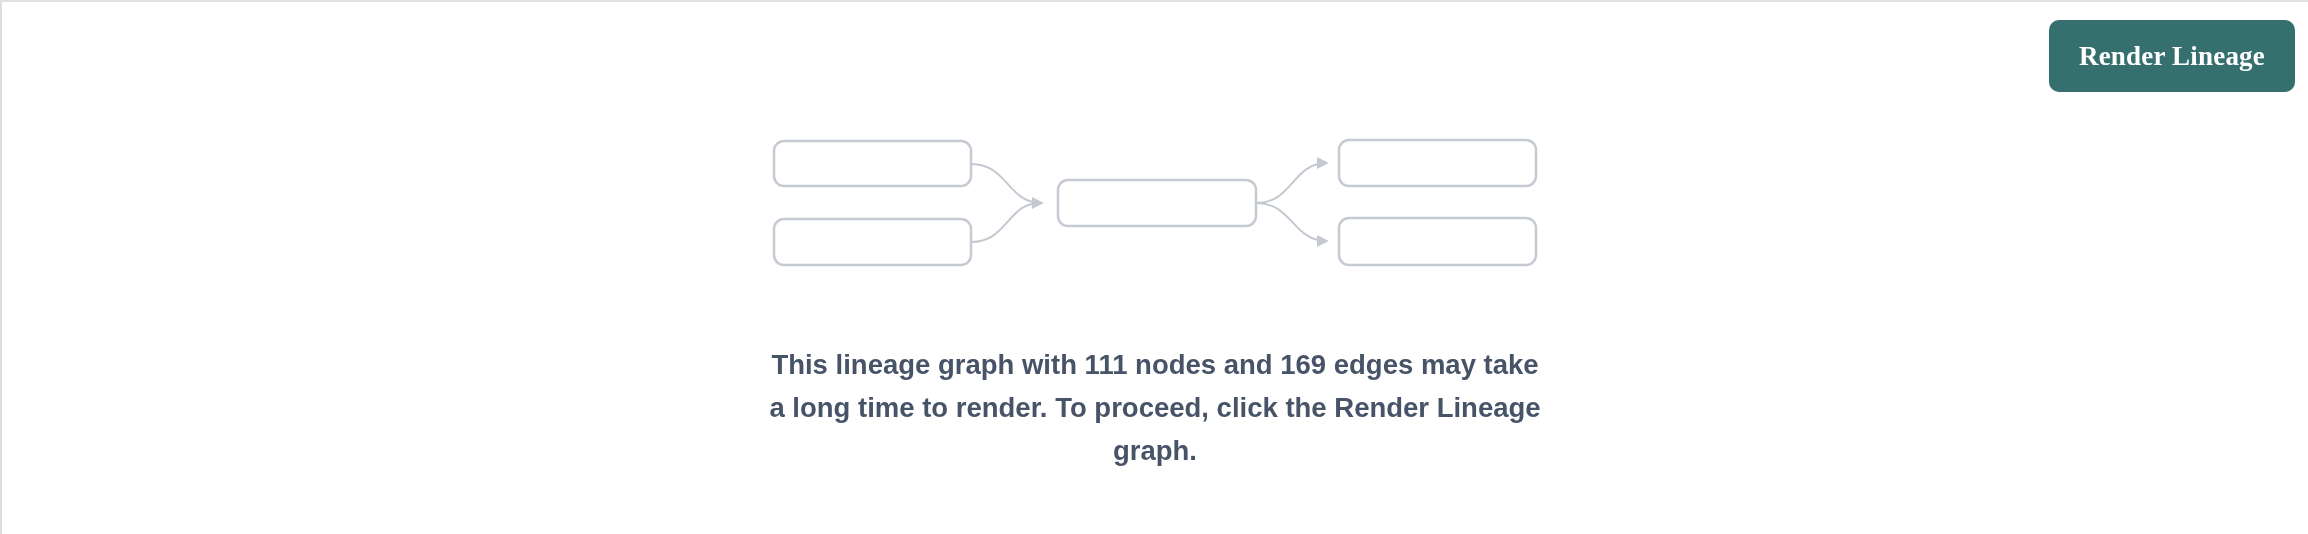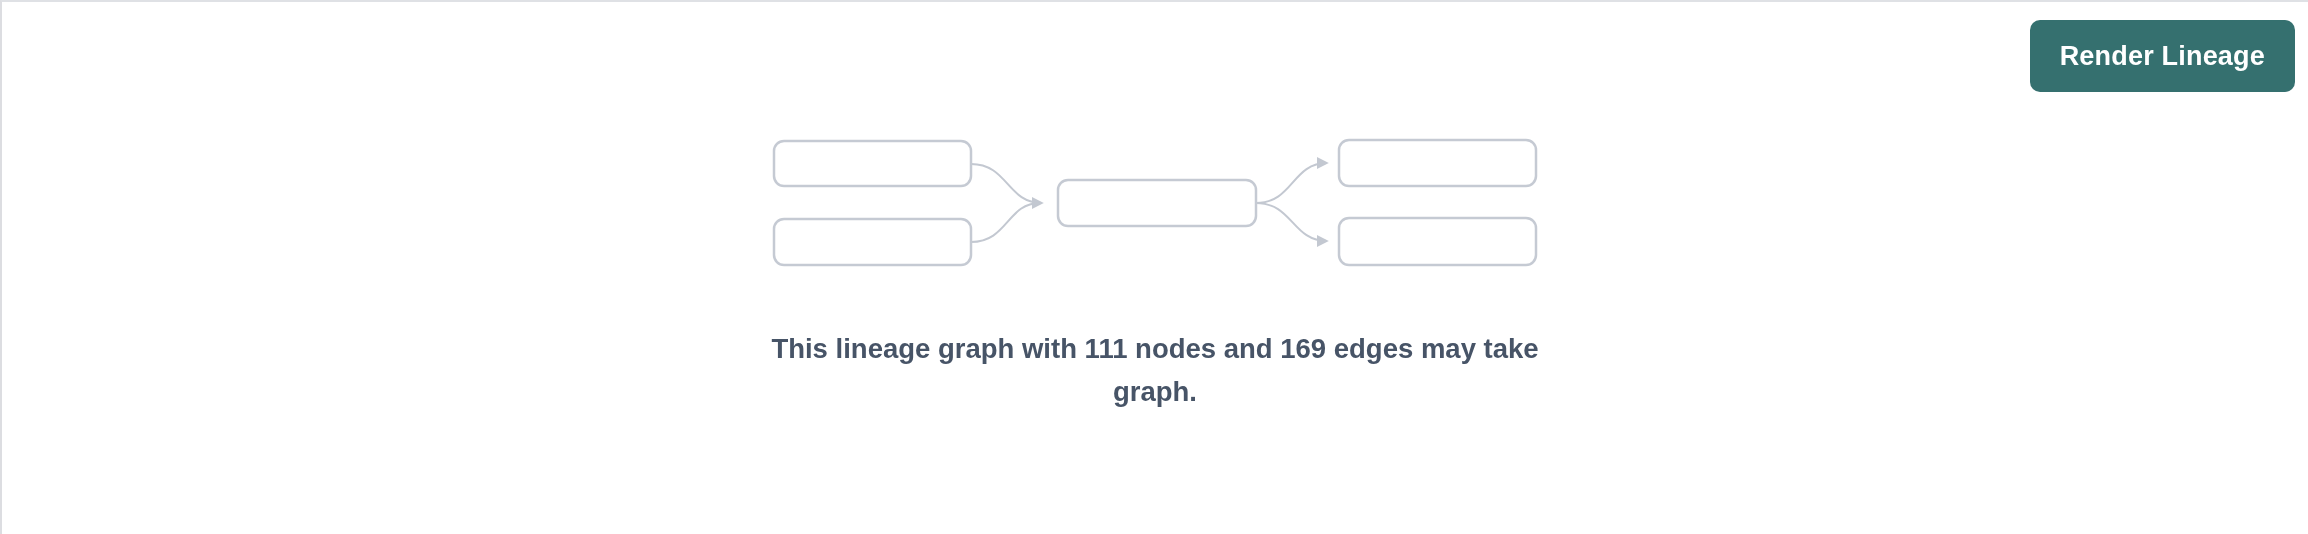--- a/index.html
+++ b/index.html
@@ -24,21 +24,21 @@
     border-left: 2px solid #dcdde1;
   }
   .render-btn {
     position: absolute;
     top: 18px;
     right: 13px;
     height: 72px;
     padding: 4px 30px;
     background: #35706F;
     color: #ffffff;
-    font-family: Liberation Sans, sans-serif;
+    font-family: Liberation Serif, serif;
     font-size: 27px;
     font-weight: 700;
     border: none;
     border-radius: 10px;
     cursor: pointer;
     letter-spacing: 0.2px;
   }
   .content {
     position: absolute;
     top: 0;
@@ -48,21 +48,21 @@
     flex-direction: column;
     align-items: center;
   }
   .graph-illustration {
     margin-top: 134px;
     width: 820px;
     height: 136px;
     display: block;
   }
   .message {
-    margin-top: 55px;
+    margin-top: 71px;
     font-size: 27.5px;
     font-weight: 700;
     line-height: 43px;
     color: #475467;
     text-align: center;
   }
 </style>
 </head>
 <body>
 
@@ -91,18 +91,19 @@
           <rect x="29" y="5" width="197" height="45" rx="10"></rect>
           <rect x="29" y="83" width="197" height="46" rx="10"></rect>
           <rect x="313" y="44" width="198" height="46" rx="10"></rect>
           <rect x="594" y="4" width="197" height="46" rx="10"></rect>
           <rect x="594" y="82" width="197" height="47" rx="10"></rect>
         </g>
       </svg>
 
       <div class="message">
         <div>This lineage graph with 111 nodes and 169 edges may take</div>
+        <div>a long time to render. To proceed, click the Render Lineage</div>
         <div>graph.</div>
       </div>
 
     </div>
   </div>
 </div>
 
 </body></html>

